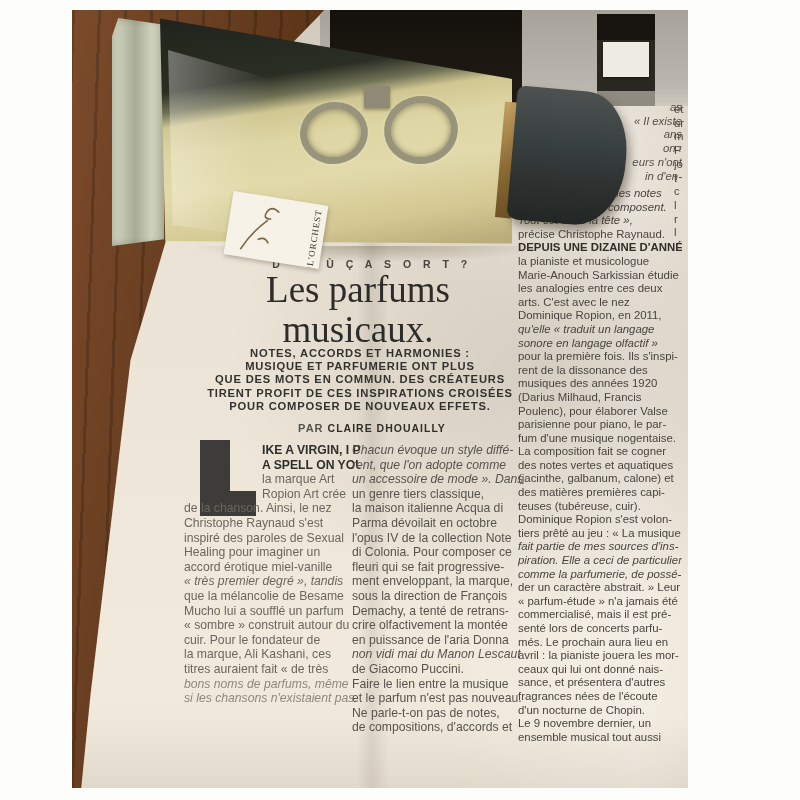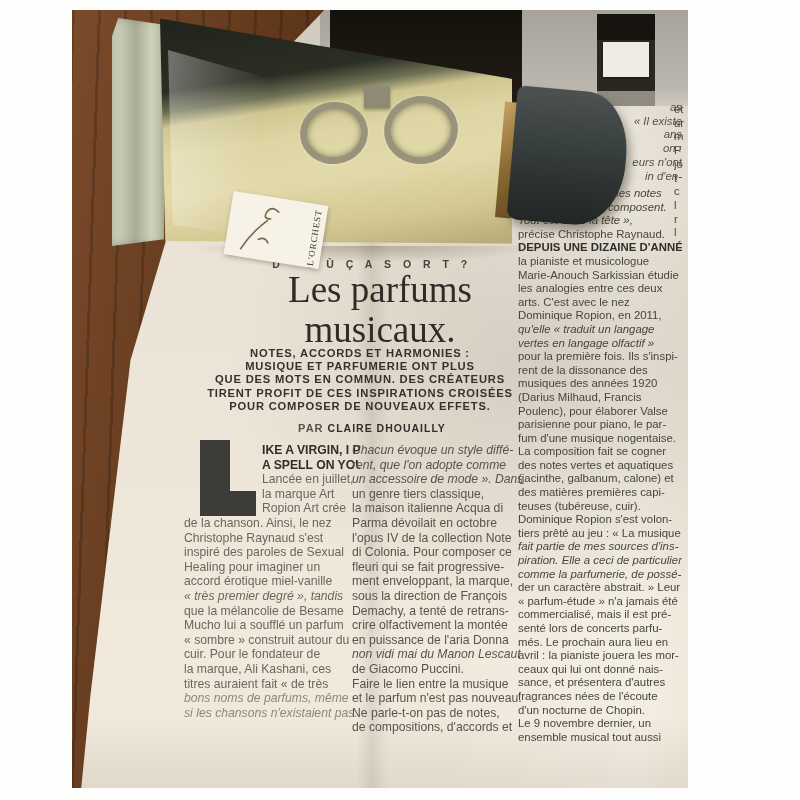--- a/index.html
+++ b/index.html
@@ -25,21 +25,21 @@
   .print-dark{position:absolute;left:10px;top:0;width:192px;height:96px;
     background:linear-gradient(180deg,#14110c,#221d15);}
   .print-bottle-dark{position:absolute;left:277px;top:4px;width:58px;height:92px;
     background:linear-gradient(180deg,#171410 0 28%, #2a2620 28% 84%, #8f8b80 84%);}
   .print-bottle-label{position:absolute;left:6px;top:30%;width:46px;height:38%;background:#efece4;
     box-shadow:0 1px 2px rgba(0,0,0,.4);}
   
   .article{position:absolute;inset:0;color:#54524c;}
   .kicker{position:absolute;left:130px;top:248px;width:340px;text-align:center;
     font-size:10.5px;letter-spacing:4.5px;color:#45443f;font-weight:bold;}
-  .title{position:absolute;left:118px;top:260px;width:380px;text-align:center;
+  .title{position:absolute;left:96px;top:260px;width:380px;text-align:center;
     font-family:"Liberation Serif", serif;font-size:37px;line-height:40px;color:#2d2c29;}
   .standfirst{position:absolute;left:83px;top:337px;width:410px;text-align:center;
     font-size:11.2px;line-height:13.2px;font-weight:bold;letter-spacing:.8px;color:#33322e;}
   .byline{position:absolute;left:130px;top:408px;width:340px;text-align:center;color:#2f2e2a;}
   .byline .pre{font-size:11px;letter-spacing:1px;font-weight:bold;color:#55534d;}
   .byline .nm{font-size:10.5px;letter-spacing:1px;font-weight:bold;}
   .col{position:absolute;font-size:12.2px;line-height:14.6px;}
   .col .ln{white-space:nowrap;overflow:hidden;}
   .col-left{left:112px;top:433px;width:176px;color:#6b675f;}
   .col-mid{left:280px;top:433px;width:170px;color:#57544d;}
@@ -121,21 +121,20 @@
         </div>
 
         <div class="dropcap">
           <div class="v"></div>
           <div class="h"></div>
         </div>
 
         <div class="col col-left">
             <div class="ln b in">IKE A VIRGIN, I PUT</div>
             <div class="ln b in">A SPELL ON YOU…</div>
-            <div class="ln in">Lancée en juillet,</div>
             <div class="ln in">la marque Art</div>
             <div class="ln in">Ropion Art crée</div>
             <div class="ln">de la chanson. Ainsi, le nez</div>
             <div class="ln">Christophe Raynaud s'est</div>
             <div class="ln">inspiré des paroles de Sexual</div>
             <div class="ln">Healing pour imaginer un</div>
             <div class="ln">accord érotique miel-vanille</div>
             <div class="ln i">« très premier degré », tandis</div>
             <div class="ln">que la mélancolie de Besame</div>
             <div class="ln">Mucho lui a soufflé un parfum</div>
@@ -181,21 +180,21 @@
             <div class="ln i">au moment où ils composent.</div>
             <div class="ln i">Tout est dans la tête »,</div>
             <div class="ln">précise Christophe Raynaud.</div>
             <div class="ln b">DEPUIS UNE DIZAINE D'ANNÉES,</div>
             <div class="ln">la pianiste et musicologue</div>
             <div class="ln">Marie-Anouch Sarkissian étudie</div>
             <div class="ln">les analogies entre ces deux</div>
             <div class="ln">arts. C'est avec le nez</div>
             <div class="ln">Dominique Ropion, en 2011,</div>
             <div class="ln i">qu'elle « traduit un langage</div>
-            <div class="ln i">vertes en langage olfactif »</div>
+            <div class="ln i">sonore en langage olfactif »</div>
             <div class="ln">pour la première fois. Ils s'inspi-</div>
             <div class="ln">rent de la dissonance des</div>
             <div class="ln">musiques des années 1920</div>
             <div class="ln">(Darius Milhaud, Francis</div>
             <div class="ln">Poulenc), pour élaborer Valse</div>
             <div class="ln">parisienne pour piano, le par-</div>
             <div class="ln">fum d'une musique nogentaise.</div>
             <div class="ln">La composition fait se cogner</div>
             <div class="ln">des notes vertes et aquatiques</div>
             <div class="ln">(jacinthe, galbanum, calone) et</div>

